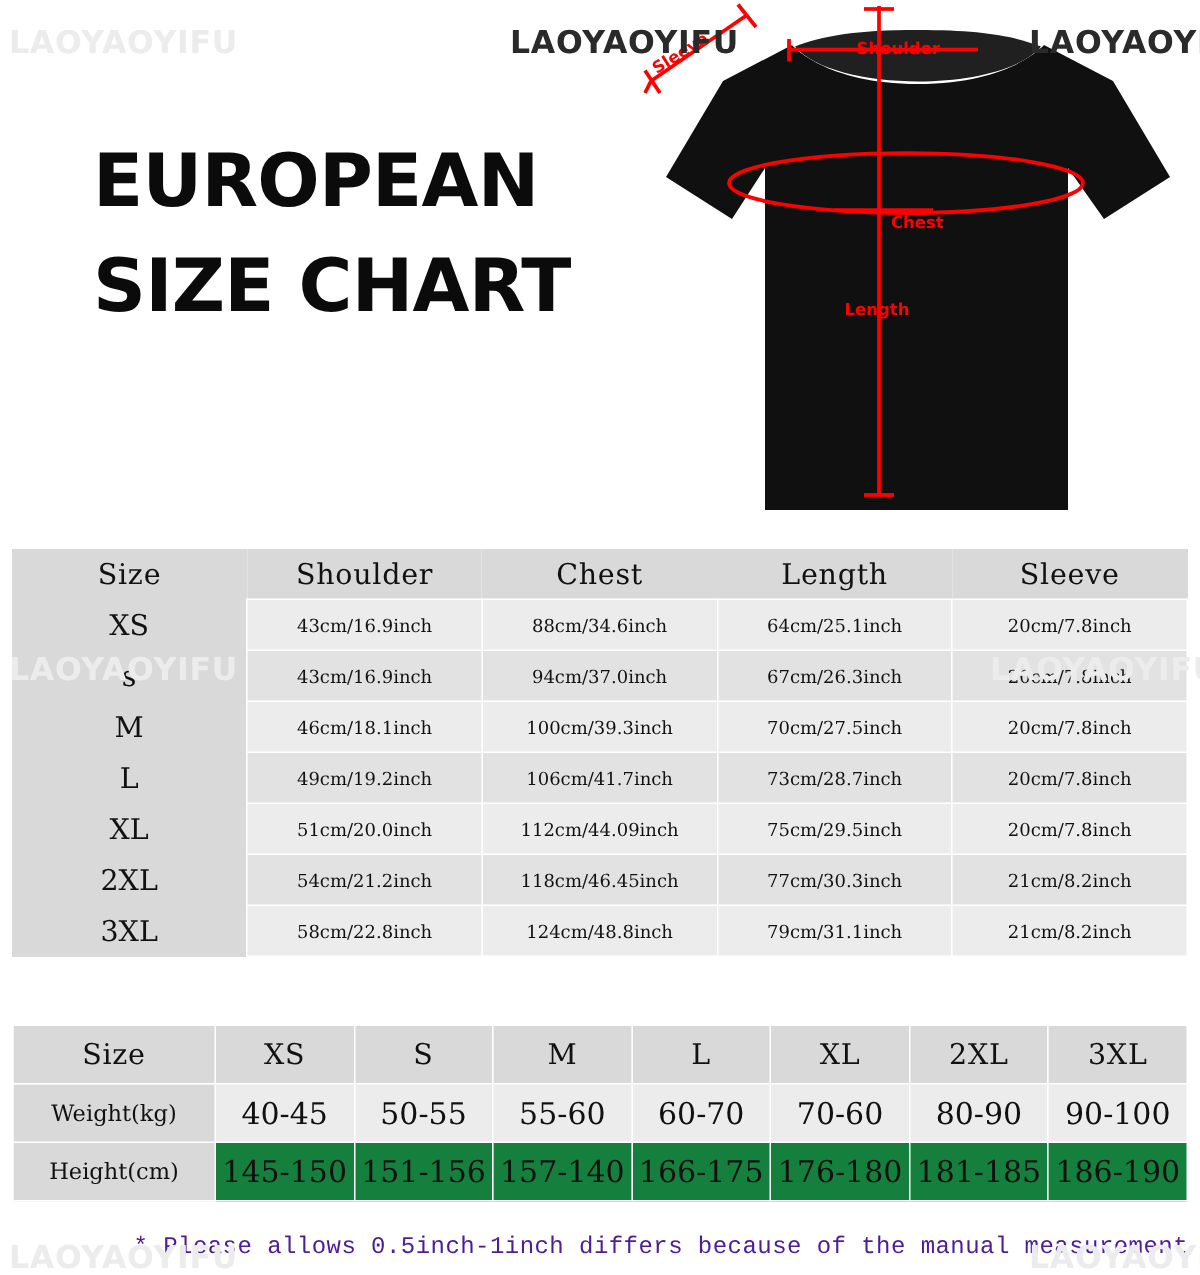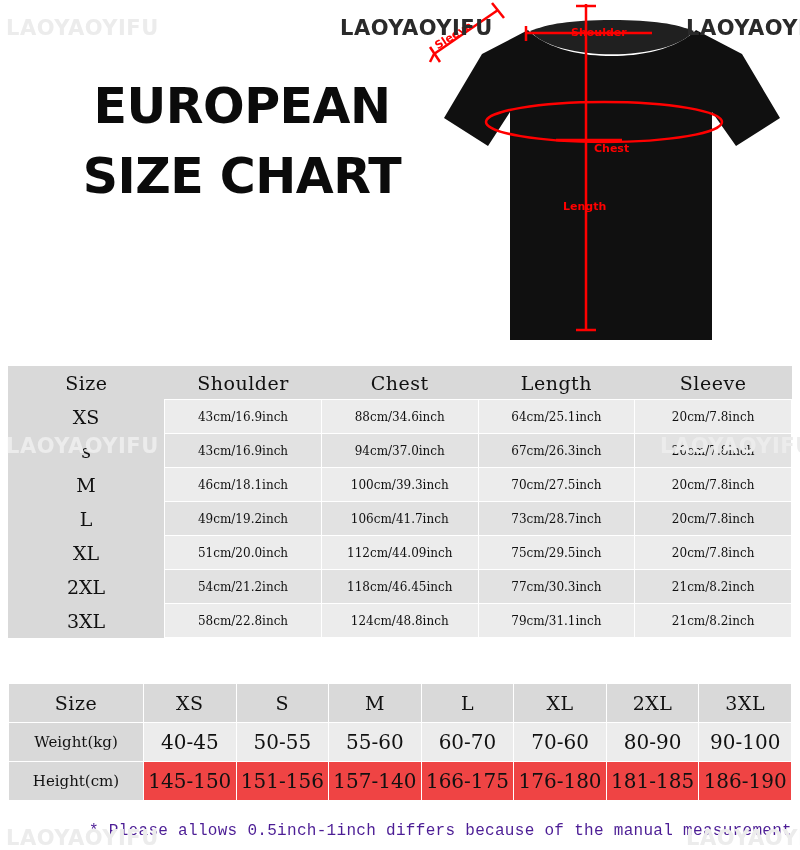--- a/index.html
+++ b/index.html
@@ -31,23 +31,22 @@
 
   
   .top {
     position: relative;
     height: 352px;
     width: 800px;
   }
   .title-block {
     position: absolute;
     left: 62px;
-    top: 72px;
+    top: 86px;
     width: 360px;
-    text-align: center;
   }
   .title-line {
     font-family: "DejaVu Sans", sans-serif;
     font-weight: 700;
     font-size: 49px;
     line-height: 1.42;
     color: #0b0b0b;
     letter-spacing: -0.5px;
   }
 
@@ -137,21 +136,21 @@
   table.wh td.rowhdr {
     background: #d9d9d9;
     width: 134px;
     font-size: 15px;
   }
   table.wh tr.head td {
     background: #d9d9d9;
     font-size: 19px;
     letter-spacing: 0.5px;
   }
-  table.wh tr.alt td { background: #ef4444; }
+  table.wh tr.alt td { background: #15803d; }
   table.wh tr.alt td.rowhdr { background: #d9d9d9; }
 
   
   .note {
     position: absolute;
     left: 8px;
     top: 822px;
     width: 784px;
     text-align: right;
     font-family: Liberation Mono, monospace;

